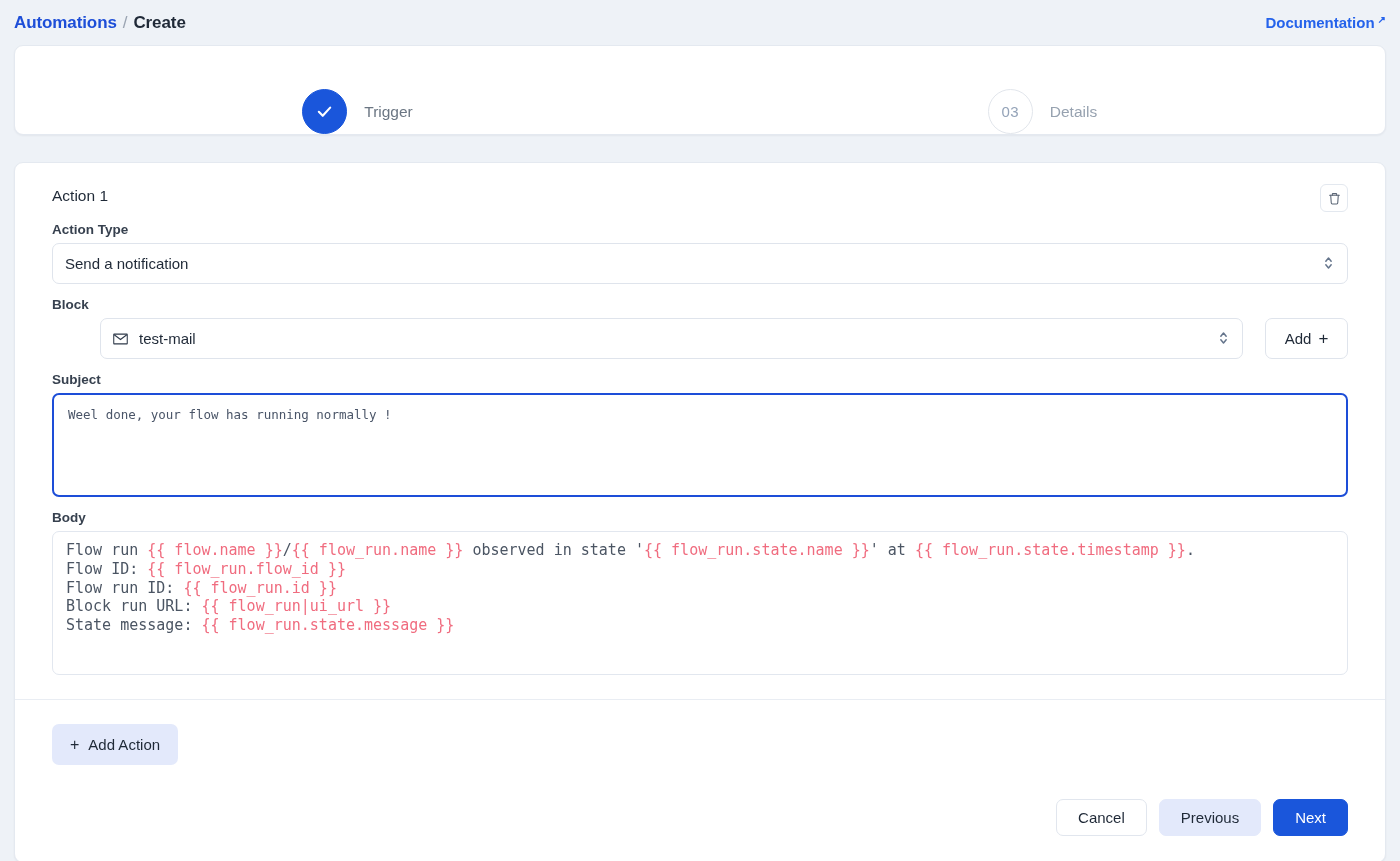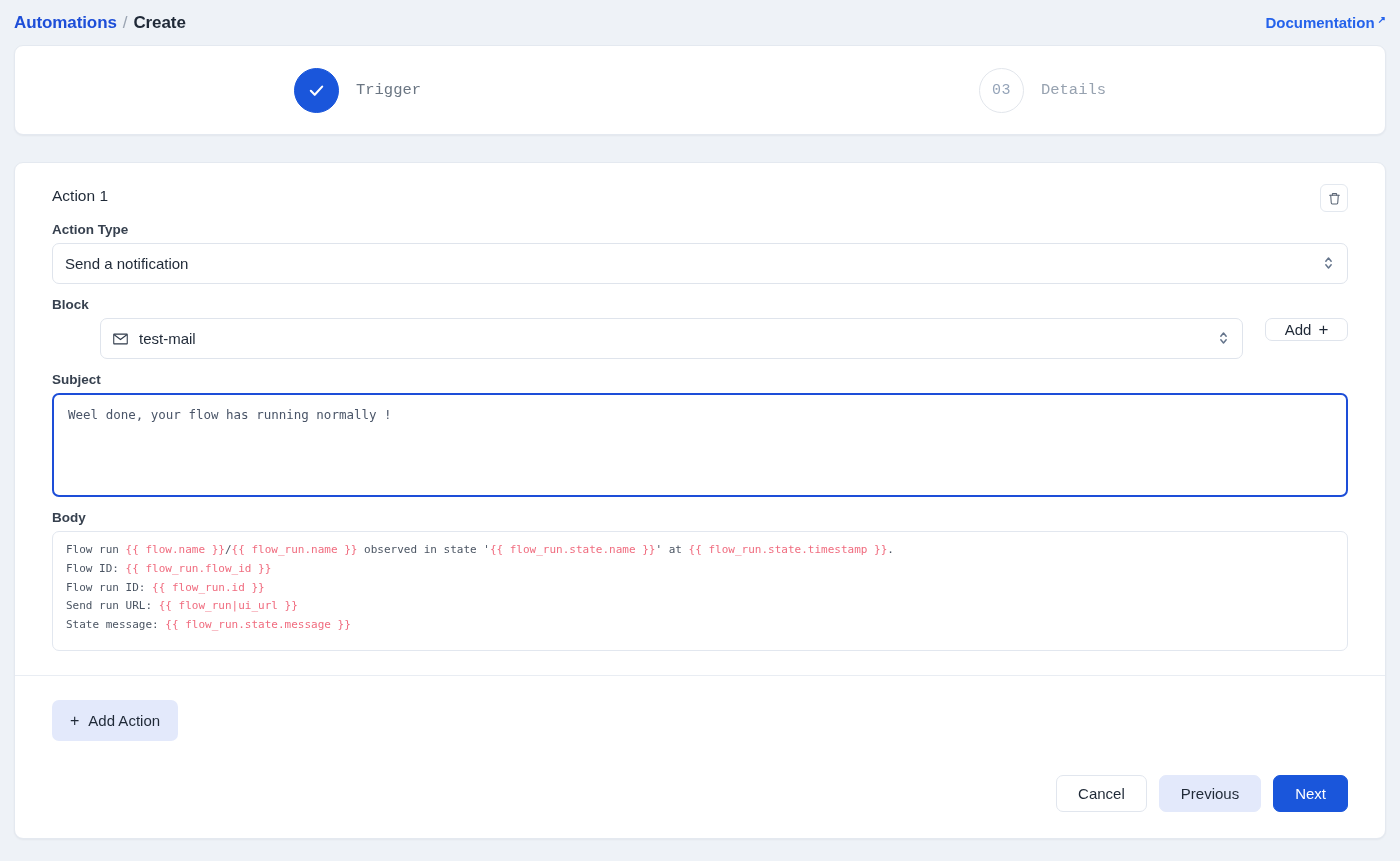--- a/index.html
+++ b/index.html
@@ -63,23 +63,22 @@
     border-radius: 9px;
     border: 1px solid #e4e9f0;
     box-shadow: 0 1px 2px rgba(16,24,40,0.05);
     margin: 0 14px;
   }
 
   
   .stepper {
     height: 90px;
     display: flex;
-    align-items: center;
+    align-items: flex-end;
     padding: 0 0 0 0;
-    font-family: Liberation Mono, monospace;
   }
   .step {
     display: flex;
     align-items: center;
     gap: 17px;
     flex: 1;
     justify-content: center;
   }
   .step-circle {
     width: 45px;
@@ -182,21 +181,21 @@
   }
   .block-row {
     display: flex;
     gap: 22px;
     align-items: flex-start;
     margin-left: 48px;
   }
   .block-row .select-box { flex: 1; }
   .add-btn {
     min-width: 83px;
-    height: 23px;
+    height: 41px;
     border: 1px solid #dfe4ec;
     border-radius: 7px;
     background: #fff;
     color: #1f2937;
     font-size: 15px;
     font-family: "Liberation Sans", sans-serif;
     display: flex;
     align-items: center;
     justify-content: center;
     gap: 7px;
@@ -214,27 +213,27 @@
     font-family: "DejaVu Sans Mono", monospace;
     font-size: 12.5px;
     color: #4a5568;
     line-height: 1.5;
     overflow: hidden;
     white-space: pre-wrap;
   }
 
   .body-area {
     width: 100%;
-    height: 120px;
+    height: 144px;
     border: 1px solid #e2e7ef;
     border-radius: 7px;
     background: #fff;
     padding: 9px 13px;
     font-family: "DejaVu Sans Mono", monospace;
-    font-size: 11px;
+    font-size: 15px;
     line-height: 18.8px;
     color: #4b5563;
     overflow: hidden;
   }
   .tpl { color: #f06c7f; }
 
   .divider {
     height: 1px;
     background: #e9edf3;
     margin: 0;
@@ -376,21 +375,21 @@
     </div>
 
     <div class="field-label">Subject</div>
     <div class="subject-area">Weel done, your flow has running normally !</div>
 
     <div class="field-label">Body</div>
     <div class="body-area">
         <div><span>Flow run </span><span class="tpl">{{ flow.name }}</span><span>/</span><span class="tpl">{{ flow_run.name }}</span><span> observed in state '</span><span class="tpl">{{ flow_run.state.name }}</span><span>' at </span><span class="tpl">{{ flow_run.state.timestamp }}</span><span>.</span></div>
         <div><span>Flow ID: </span><span class="tpl">{{ flow_run.flow_id }}</span></div>
         <div><span>Flow run ID: </span><span class="tpl">{{ flow_run.id }}</span></div>
-        <div><span>Send run URL: </span><span class="tpl">{{ flow_run|ui_url }}</span></div>
+        <div><span>Block run URL: </span><span class="tpl">{{ flow_run|ui_url }}</span></div>
         <div><span>State message: </span><span class="tpl">{{ flow_run.state.message }}</span></div>
       </div>
 
   </div>
 
   <div class="divider"></div>
 
   <div class="footer-area">
     <button class="add-action-btn">
       <span class="plus">+</span>

